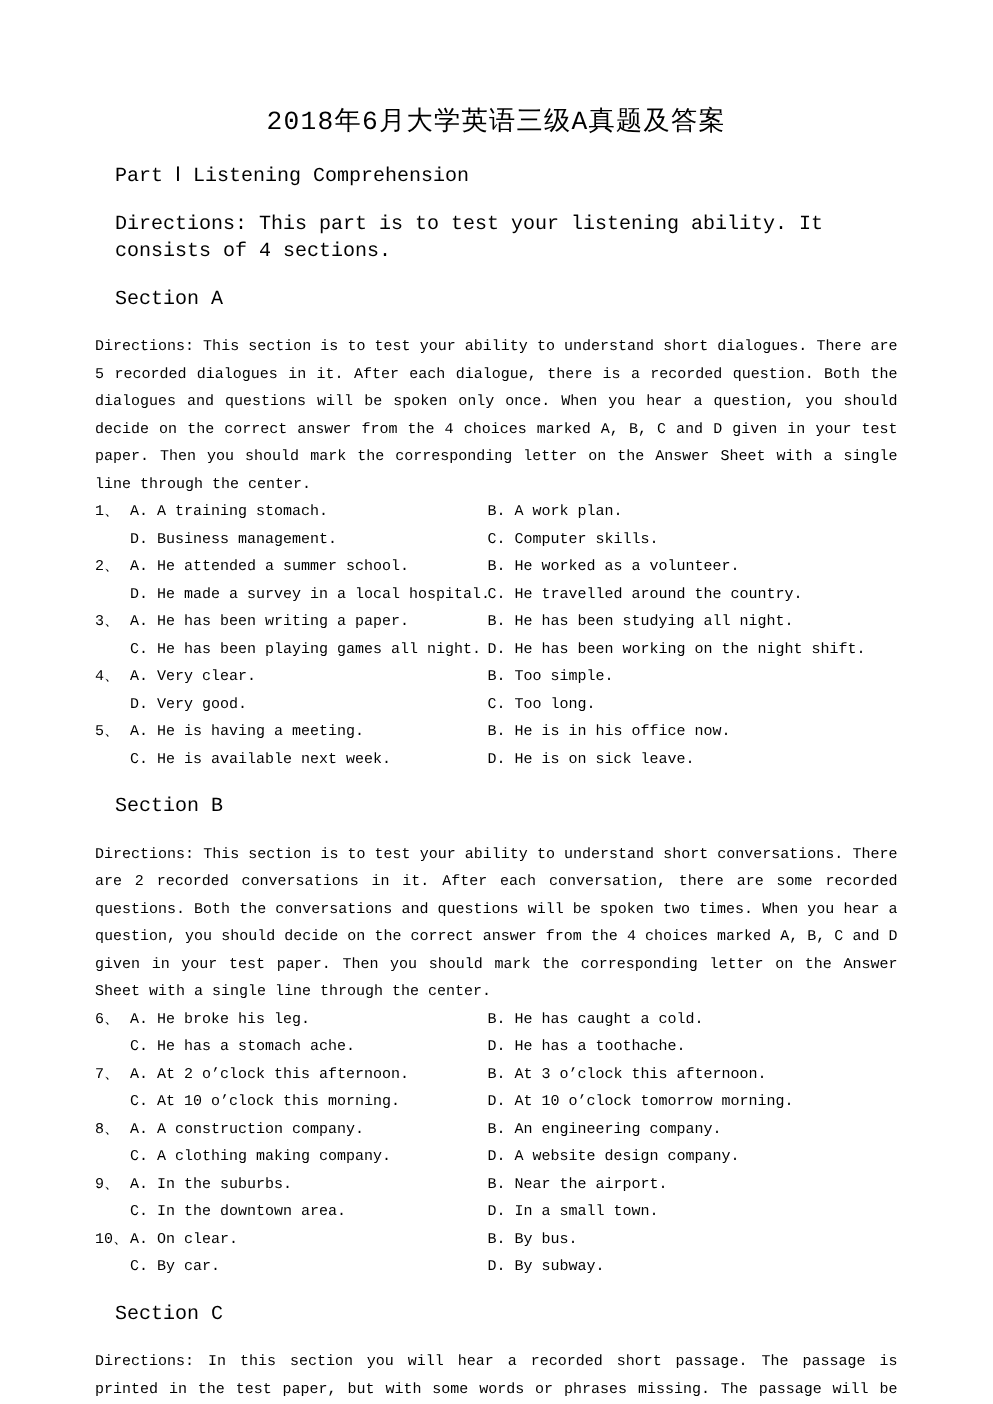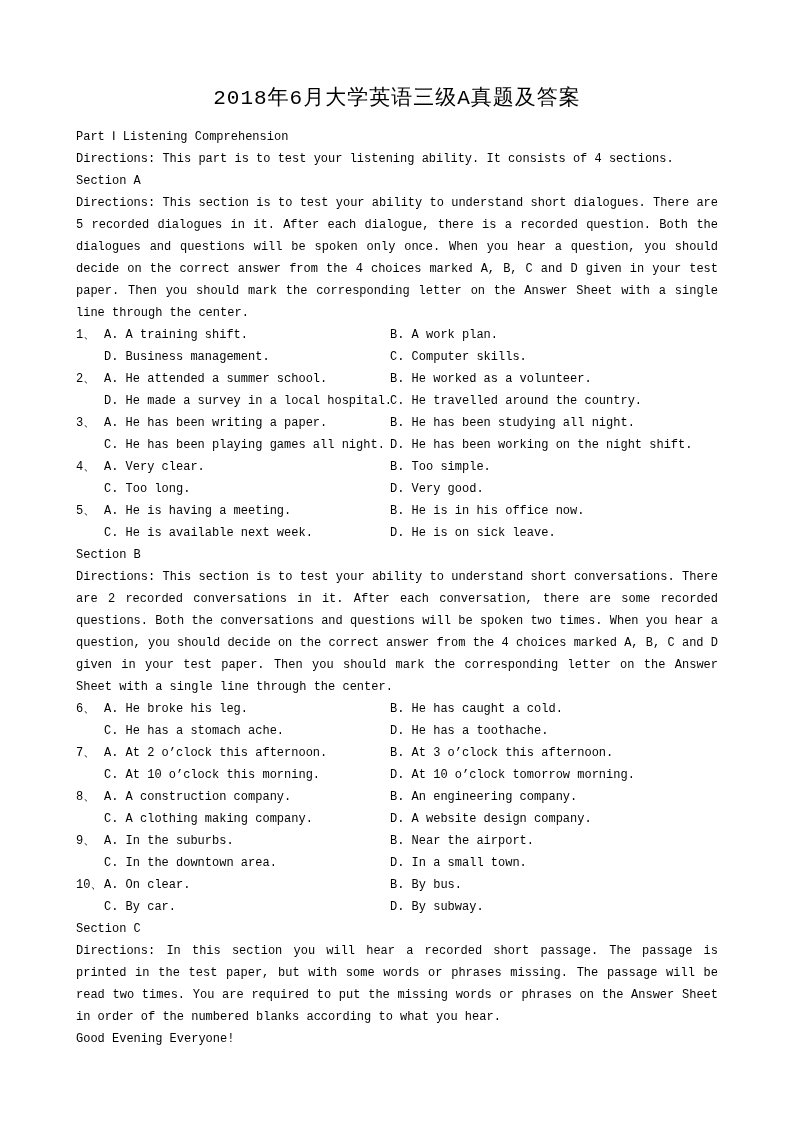--- a/index.html
+++ b/index.html
@@ -20,22 +20,22 @@
   }
   .doc-title {
     font-size: 21px;
     font-weight: normal;
     line-height: 30px;
     text-align: center;
     margin: 0 0 12px 0;
     letter-spacing: 1px;
   }
   .line {
-    margin: 0;
-    font-size: 12px;
+    margin: 16px;
+    font-size: 16px;
     line-height: 22px;
     white-space: pre-wrap;
   }
   .directions {
     margin: 0;
     font-size: 12px;
     line-height: 22px;
     text-align: justify;
   }
   .question { margin: 0; }
@@ -56,21 +56,21 @@
   <p class="line">Part Ⅰ Listening Comprehension</p>
   <p class="line">Directions: This part is to test your listening ability. It consists of 4 sections.</p>
   <div id="sections-container">
   <section>
     <p class="line">Section A</p>
     <p class="directions">Directions: This section is to test your ability to understand short dialogues. There are 5 recorded dialogues in it. After each dialogue, there is a recorded question. Both the dialogues and questions will be spoken only once. When you hear a question, you should decide on the correct answer from the 4 choices marked A, B, C and D given in your test paper. Then you should mark the corresponding letter on the Answer Sheet with a single line through the center.</p>
     <div>
   <div class="question">
     <div class="opt-row">
       <span class="q-num">1、</span>
-      <span class="opt">A. A training shift.</span>
+      <span class="opt">A. A training stomach.</span>
       <span class="opt">B. A work plan.</span>
     </div>
     <div class="opt-row">
       <span class="q-num"></span>
       <span class="opt">D. Business management.</span>
       <span class="opt">C. Computer skills.</span>
     </div>
   </div>
 
   <div class="question">
@@ -100,22 +100,22 @@
   </div>
 
   <div class="question">
     <div class="opt-row">
       <span class="q-num">4、</span>
       <span class="opt">A. Very clear.</span>
       <span class="opt">B. Too simple.</span>
     </div>
     <div class="opt-row">
       <span class="q-num"></span>
+      <span class="opt">D. Very good.</span>
       <span class="opt">C. Too long.</span>
-      <span class="opt">D. Very good.</span>
     </div>
   </div>
 
   <div class="question">
     <div class="opt-row">
       <span class="q-num">5、</span>
       <span class="opt">A. He is having a meeting.</span>
       <span class="opt">B. He is in his office now.</span>
     </div>
     <div class="opt-row">

